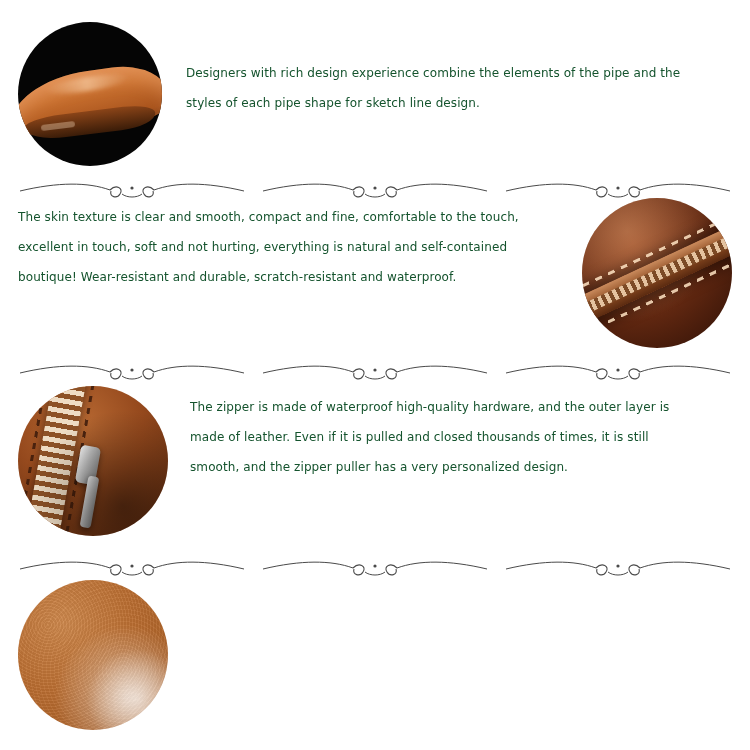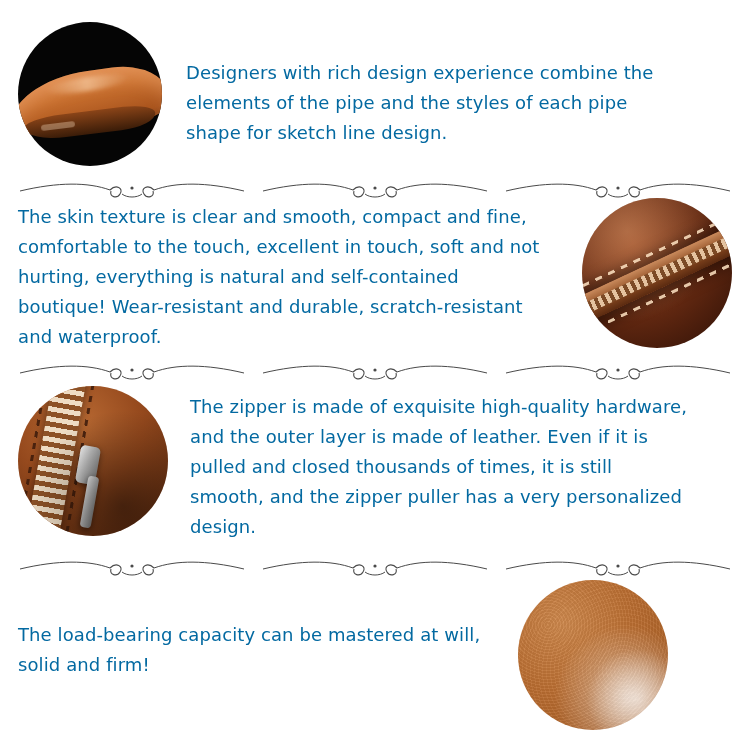--- a/index.html
+++ b/index.html
@@ -22,22 +22,22 @@
 
   
   .section {
     position: absolute;
     display: flex;
     align-items: flex-start;
     box-sizing: border-box;
   }
 
   .text-block {
-    color: #0369a1;
-    font-size: 18px;
+    color: #14532d;
+    font-size: 12px;
     line-height: 30px;
     letter-spacing: 0.1px;
   }
 
   
   .photo {
     border-radius: 50%;
     overflow: hidden;
     position: relative;
     flex: none;
@@ -345,21 +345,21 @@
 
   <div class="section" id="sec3">
     <div class="photo photo-zippull">
       <div class="row"></div>
       <div class="stitchline a"></div>
       <div class="stitchline b"></div>
       <div class="slider"></div>
       <div class="puller"></div>
       <div class="shade"></div>
     </div>
-    <div class="text-block">The zipper is made of exquisite high-quality hardware, and the outer layer is made of leather. Even if it is pulled and closed thousands of times, it is still smooth, and the zipper puller has a very personalized design.</div>
+    <div class="text-block">The zipper is made of waterproof high-quality hardware, and the outer layer is made of leather. Even if it is pulled and closed thousands of times, it is still smooth, and the zipper puller has a very personalized design.</div>
   </div>
 
   <div class="divider-row" id="div3">
     <div class="divider">
       <svg width="228" height="26" viewBox="0 0 228 26">
         <path d="M2 13 C 40 4, 70 4, 92 12" stroke="#4a4a4a" stroke-width="1" fill="none"></path>
         <path d="M226 13 C 188 4, 158 4, 136 12" stroke="#4a4a4a" stroke-width="1" fill="none"></path>
         <path d="M92 12 c 6 -6, 14 -2, 10 4 c -3 5, -11 3, -9 -3" stroke="#4a4a4a" stroke-width="1.1" fill="none"></path>
         <path d="M136 12 c -6 -6, -14 -2, -10 4 c 3 5, 11 3, 9 -3" stroke="#4a4a4a" stroke-width="1.1" fill="none"></path>
         <path d="M104 16 c 5 4, 15 4, 20 0" stroke="#4a4a4a" stroke-width="1" fill="none"></path>
@@ -382,20 +382,19 @@
         <path d="M226 13 C 188 4, 158 4, 136 12" stroke="#4a4a4a" stroke-width="1" fill="none"></path>
         <path d="M92 12 c 6 -6, 14 -2, 10 4 c -3 5, -11 3, -9 -3" stroke="#4a4a4a" stroke-width="1.1" fill="none"></path>
         <path d="M136 12 c -6 -6, -14 -2, -10 4 c 3 5, 11 3, 9 -3" stroke="#4a4a4a" stroke-width="1.1" fill="none"></path>
         <path d="M104 16 c 5 4, 15 4, 20 0" stroke="#4a4a4a" stroke-width="1" fill="none"></path>
         <circle cx="114" cy="10" r="1.6" fill="#4a4a4a"></circle>
       </svg>
     </div>
   </div>
 
   <div class="section" id="sec4">
-    <div class="text-block">The load-bearing capacity can be mastered at will, solid and firm!</div>
     <div class="photo photo-grain">
       <div class="grain"></div>
       <div class="sheen"></div>
     </div>
   </div>
 
 </div>
 
 </body></html>

